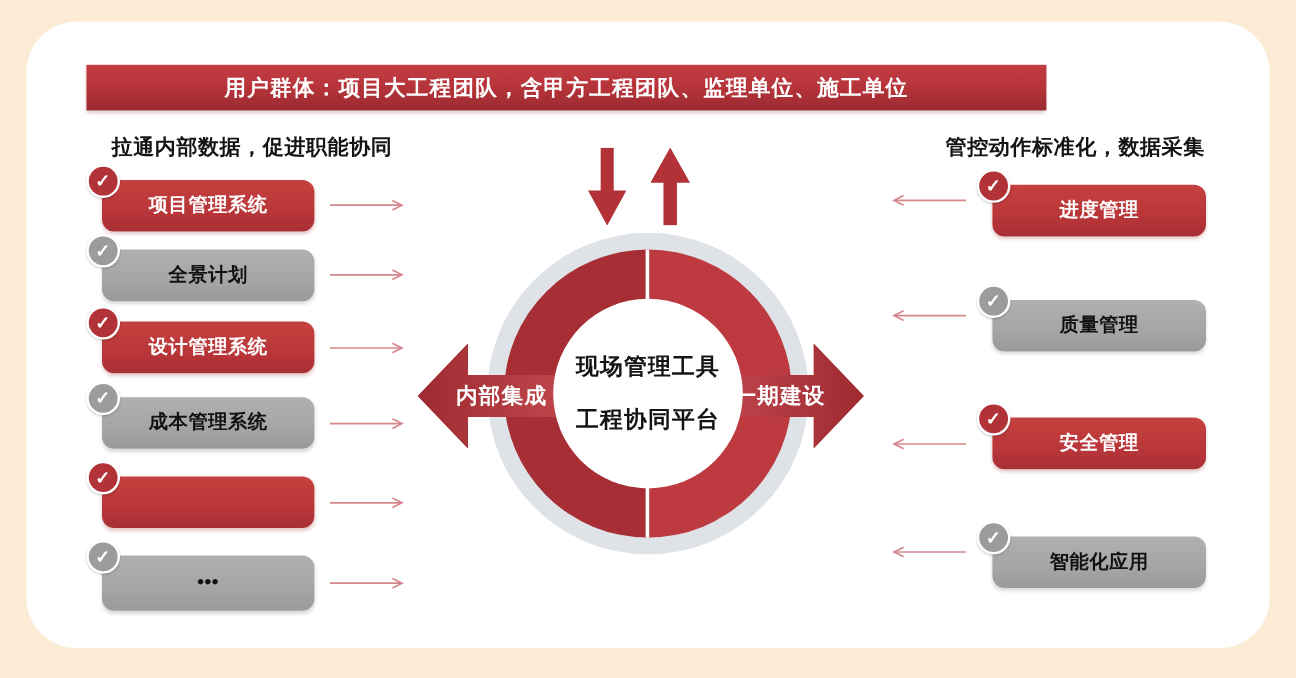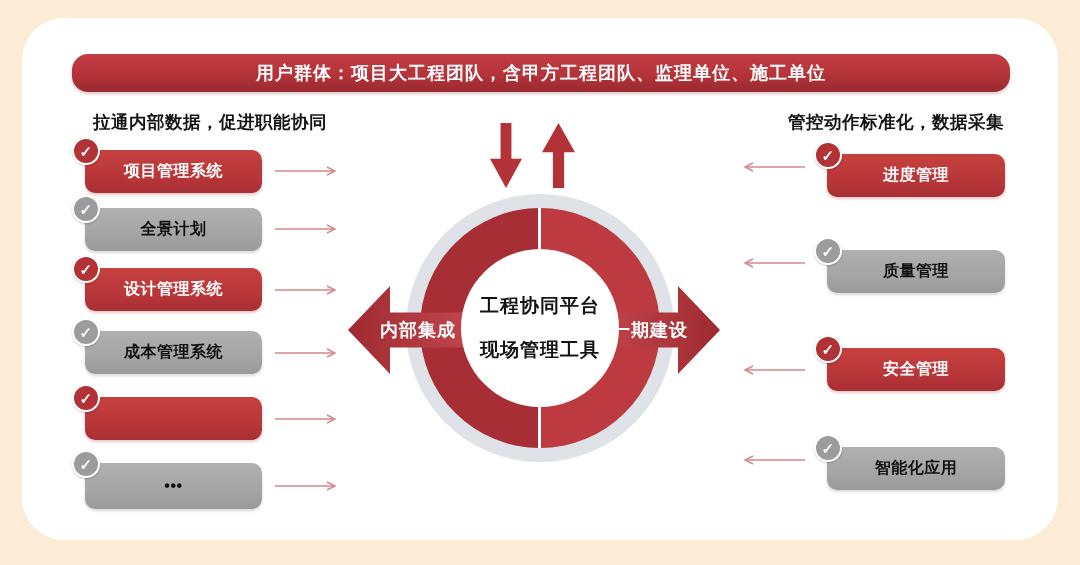--- a/index.html
+++ b/index.html
@@ -9,23 +9,23 @@
     background:#fcecd5;
     font-family:"Liberation Sans", sans-serif;
     overflow:hidden;
   }
   .card {
     position:absolute; left:22px; top:18px; width:1036px; height:522px;
     background:#ffffff; border-radius:42px;
   }
   
   .banner {
-    position:absolute; left:72px; top:54px; width:938px; height:38px;
+    position:absolute; left:72px; top:54px; width:800px; height:38px;
     background:linear-gradient(180deg,#c23d43 0%, #b43339 55%, #992a30 100%);
-    border-radius:16px;
+    border-radius:0;
     display:flex; align-items:center; justify-content:center;
     color:#ffffff; font-weight:bold; font-size:18px; letter-spacing:1px;
     box-shadow:0 2px 3px rgba(120,30,30,0.25);
   }
   
   .hdr {
     position:absolute; top:110px; font-size:17.5px; font-weight:bold; color:#141414;
     letter-spacing:0.5px;
   }
   .hdr-left { left:93px; }
@@ -259,15 +259,15 @@
 <div class="ring-divider"></div>
 
 <div class="big-arrow big-left">
   <span>内部集成</span>
 </div>
 <div class="big-arrow big-right">
   <span>一期建设</span>
 </div>
 
 <div class="inner-circle">
+  <div class="inner-line">现场管理工具</div>
   <div class="inner-line">工程协同平台</div>
-  <div class="inner-line">现场管理工具</div>
 </div>
 
 </body></html>

